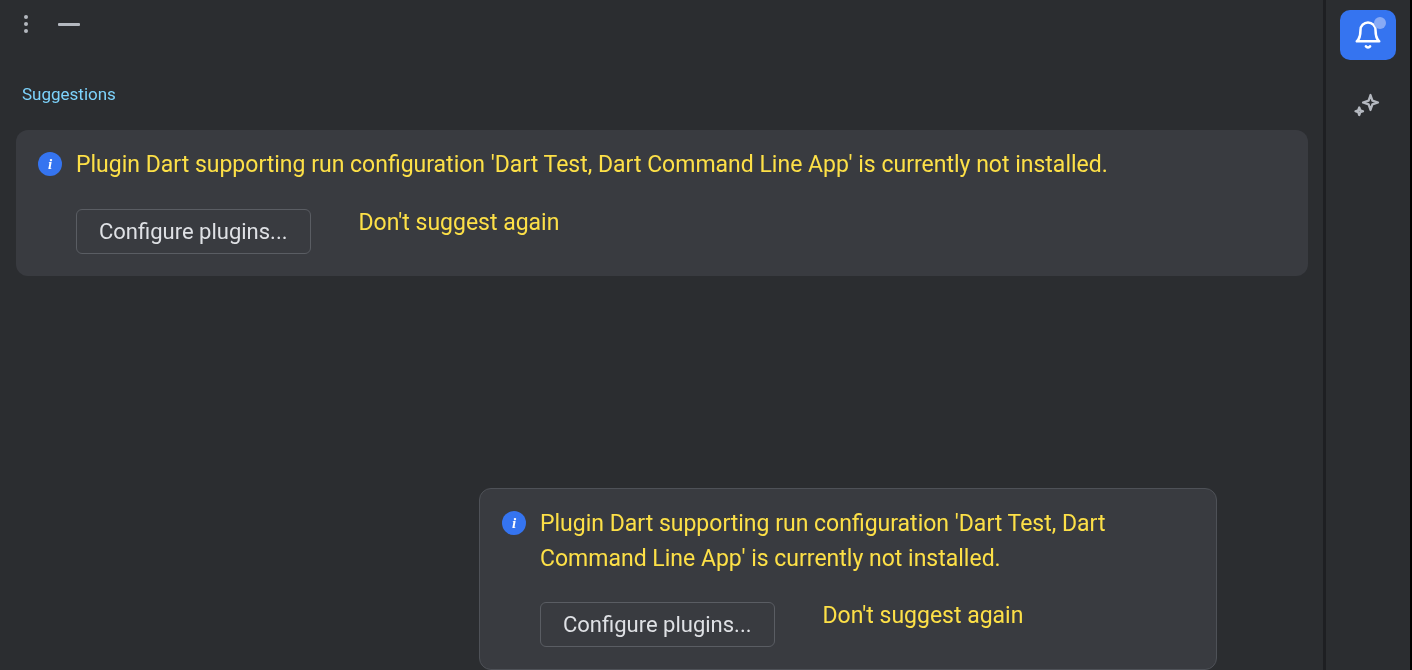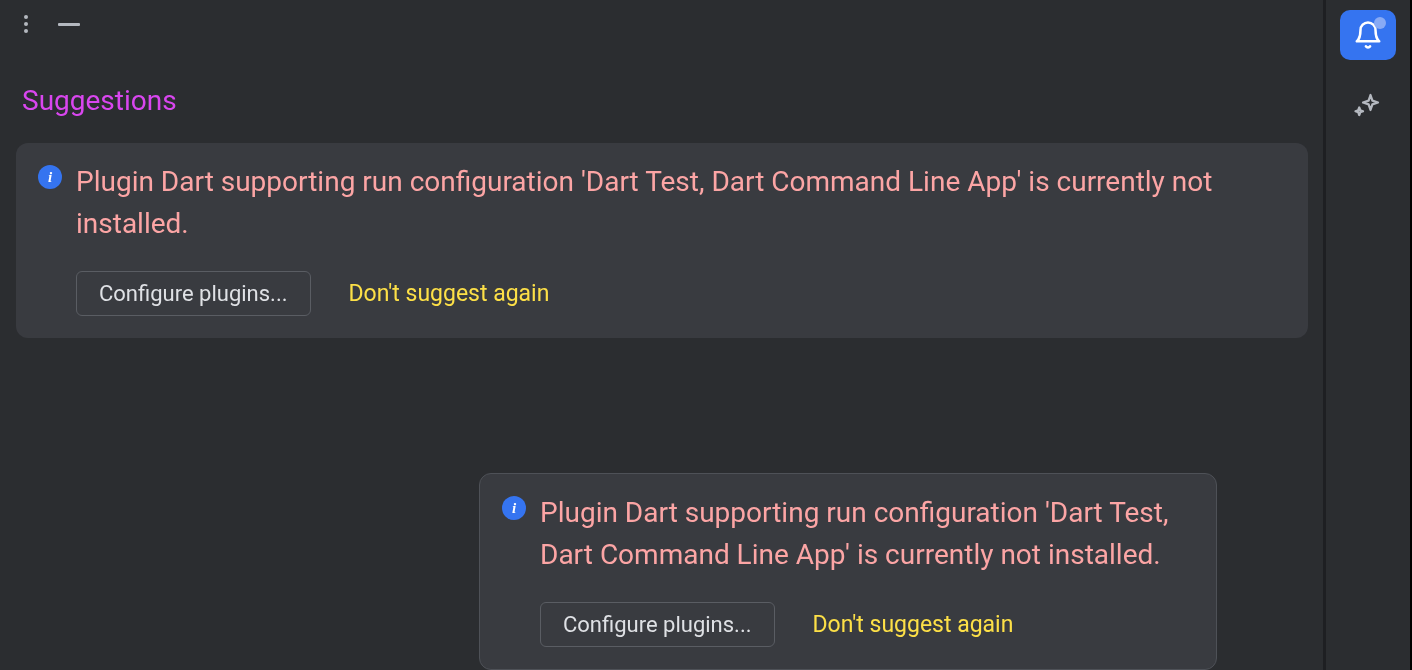--- a/index.html
+++ b/index.html
@@ -58,22 +58,22 @@
       border-radius: 50%;
     }
     .minimize-icon {
       width: 22px;
       height: 3px;
       background: #b4b8bf;
       cursor: pointer;
       border-radius: 1px;
     }
     .section-label {
-      font-size: 28px;
-      color: #d946ef;
+      font-size: 17px;
+      color: #7dd3fc;
       margin-left: 8px;
       margin-bottom: 26px;
     }
     .notification-card {
       background: #393b40;
       border-radius: 12px;
       padding: 18px 22px 22px 22px;
       display: flex;
       gap: 14px;
     }
@@ -103,29 +103,29 @@
       color: #fff;
       font-weight: 700;
       font-size: 15px;
       font-family: Georgia, serif;
       font-style: italic;
     }
     .card-body {
       flex: 1;
     }
     .card-message {
-      font-size: 28px;
-      color: #fca5a5;
+      font-size: 23px;
+      color: #fde047;
       line-height: 1.5;
       margin-bottom: 26px;
     }
     .card-actions {
       display: flex;
-      align-items: center;
-      gap: 38px;
+      align-items: flex-start;
+      gap: 48px;
     }
     .btn {
       background: #393b40;
       border: 1px solid #5a5d63;
       color: #dfe1e5;
       font-size: 22px;
       padding: 9px 22px;
       border-radius: 6px;
       cursor: pointer;
       font-family: inherit;

